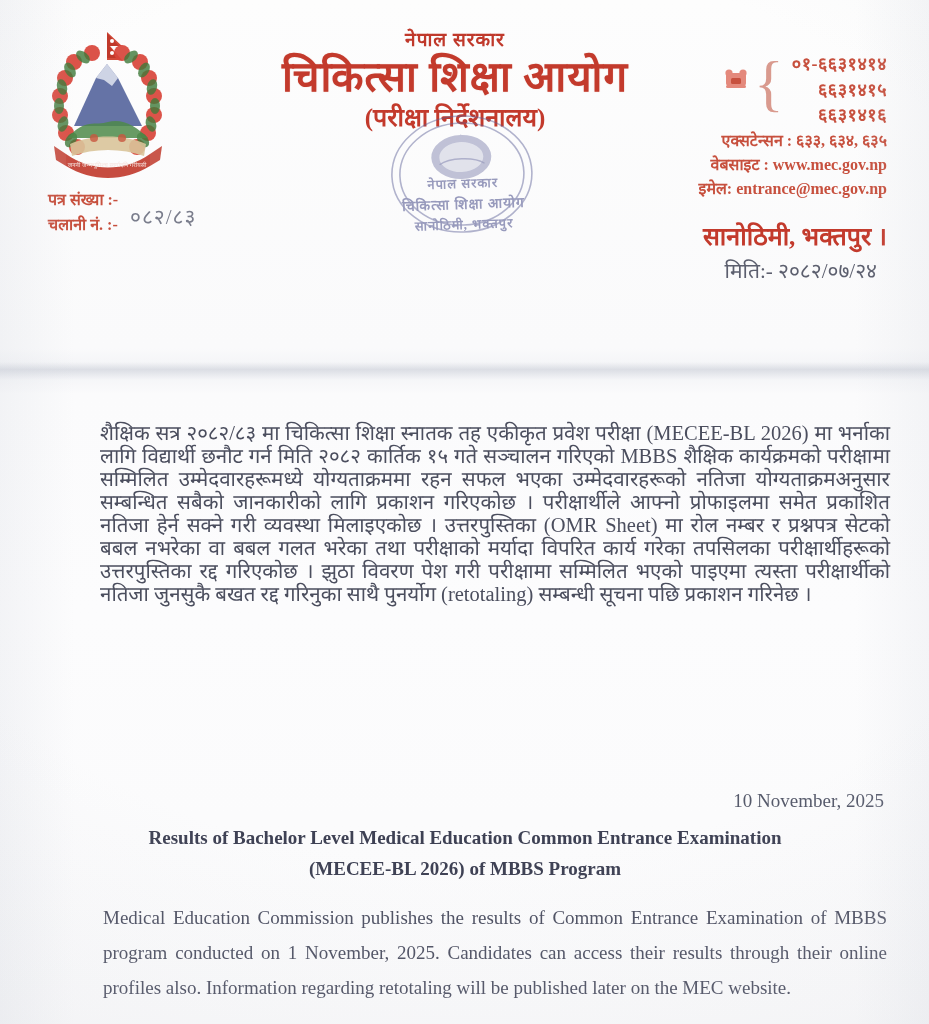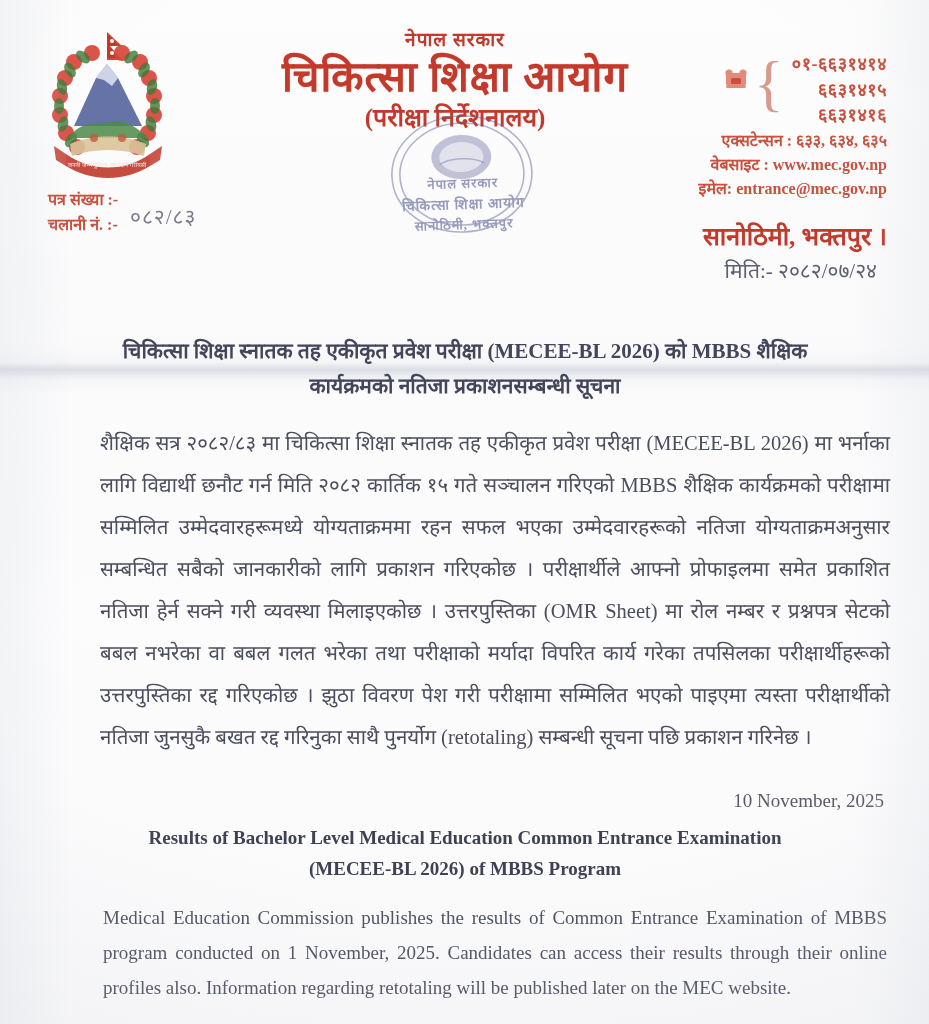--- a/index.html
+++ b/index.html
@@ -206,21 +206,21 @@
     line-height: 1.65;
     z-index: 10;
   }
   #np-body {
     position: absolute;
     left: 100px;
     top: 422px;
     width: 790px;
     color: #4b4e5e;
     font-size: 20.5px;
-    line-height: 42px;
+    line-height: 23px;
     text-align: justify;
     text-justify: inter-word;
     z-index: 10;
   }
   #np-body p { margin: 0; }
   #en-date {
     position: absolute;
     right: 45px;
     top: 790px;
     color: #565a6b;
@@ -365,24 +365,20 @@
     <div id="address-line">सानोठिमी, भक्तपुर ।</div>
     <div id="date-line">मिति:- २०८२/०७/२४</div>
 
     <div id="ref-block">
       <div class="ref-label">पत्र संख्या :-</div>
       <div class="ref-label">चलानी नं. :-</div>
     </div>
     <div id="ref-value">०८२/८३</div>
   </div>
 
-  <div id="doc-title">
-    <div>चिकित्सा शिक्षा स्नातक तह एकीकृत प्रवेश परीक्षा (MECEE-BL 2026) को MBBS शैक्षिक</div>
-    <div>कार्यक्रमको नतिजा प्रकाशनसम्बन्धी सूचना</div>
-  </div>
 
   <div id="np-body">
     <p>शैक्षिक सत्र २०८२/८३ मा चिकित्सा शिक्षा स्नातक तह एकीकृत प्रवेश परीक्षा (MECEE-BL 2026) मा भर्नाका लागि विद्यार्थी छनौट गर्न मिति २०८२ कार्तिक १५ गते सञ्चालन गरिएको MBBS शैक्षिक कार्यक्रमको परीक्षामा सम्मिलित उम्मेदवारहरूमध्ये योग्यताक्रममा रहन सफल भएका उम्मेदवारहरूको नतिजा योग्यताक्रमअनुसार सम्बन्धित सबैको जानकारीको लागि प्रकाशन गरिएकोछ । परीक्षार्थीले आफ्नो प्रोफाइलमा समेत प्रकाशित नतिजा हेर्न सक्ने गरी व्यवस्था मिलाइएकोछ । उत्तरपुस्तिका (OMR Sheet) मा रोल नम्बर र प्रश्नपत्र सेटको बबल नभरेका वा बबल गलत भरेका तथा परीक्षाको मर्यादा विपरित कार्य गरेका तपसिलका परीक्षार्थीहरूको उत्तरपुस्तिका रद्द गरिएकोछ । झुठा विवरण पेश गरी परीक्षामा सम्मिलित भएको पाइएमा त्यस्ता परीक्षार्थीको नतिजा जुनसुकै बखत रद्द गरिनुका साथै पुनर्योग (retotaling) सम्बन्धी सूचना पछि प्रकाशन गरिनेछ ।</p>
   </div>
 
   <div id="en-date">10 November, 2025</div>
 
   <div id="en-title">
     <div>Results of Bachelor Level Medical Education Common Entrance Examination</div>
     <div>(MECEE-BL 2026) of MBBS Program</div>

